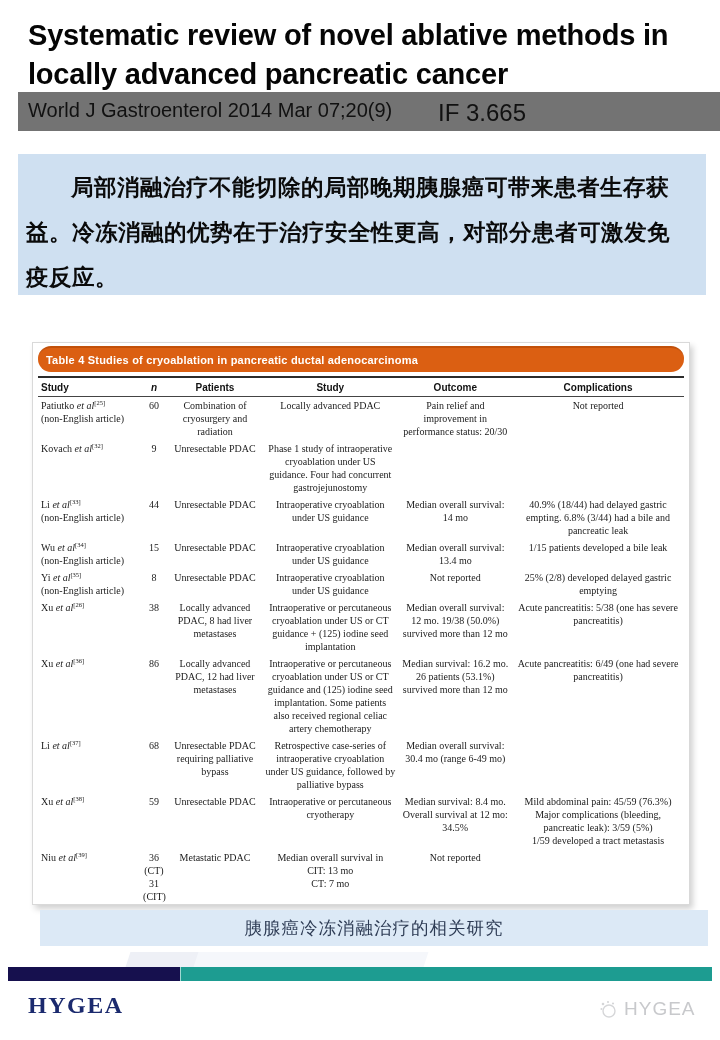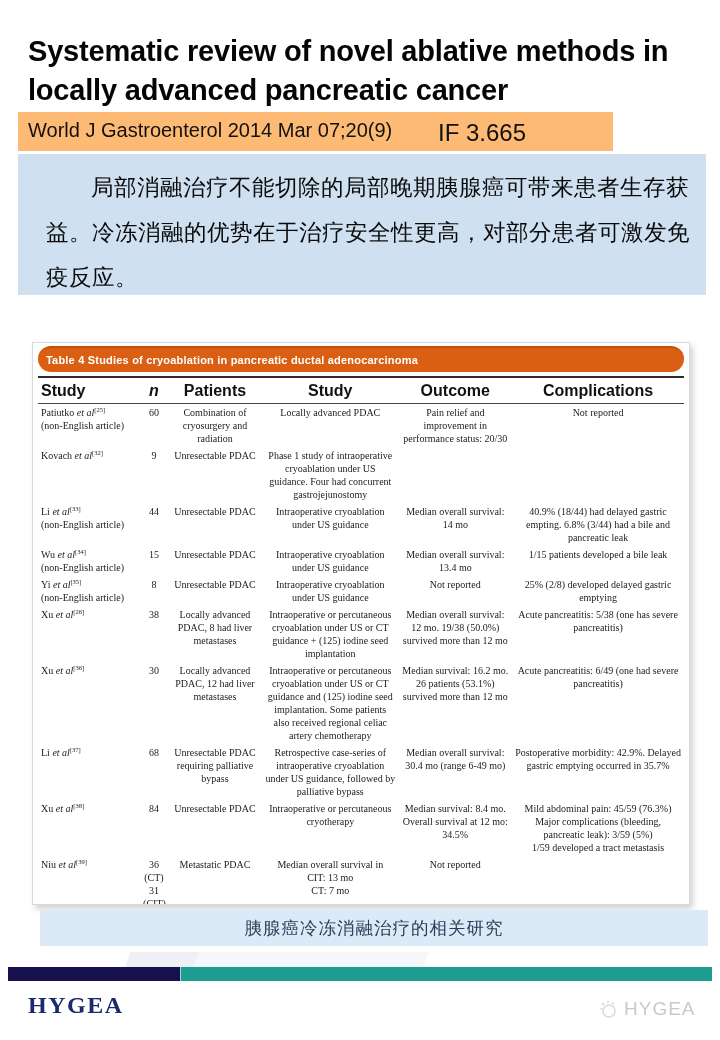--- a/index.html
+++ b/index.html
@@ -13,44 +13,44 @@
   }
 
   
   .page-title {
     position: absolute;
     left: 28px; top: 16px; width: 670px;
     font-size: 29px; font-weight: 700;
     line-height: 1.34;
     color: #050505;
     letter-spacing: -0.2px;
-    margin-top: 16px;
   }
 
   
   .journal-bar {
     position: absolute;
-    left: 18px; top: 112px; width: 595px; height: 39px;
-    background: #fdba74;
+    left: 18px; top: 92px; width: 702px; height: 39px;
+    background: #737373;
   }
   .journal-bar .citation {
     position: absolute; left: 10px; top: 7px;
     font-size: 20px; color: #111;
   }
   .journal-bar .impact {
     position: absolute; left: 420px; top: 7px;
     font-size: 24px; color: #111;
   }
 
   
   .cn-box {
     position: absolute;
     left: 18px; top: 154px; width: 688px; height: 141px;
     background: #cfe0f1;
-    padding: 11px 14px 0 28px;
+    padding: 11px 14px 0 8px;
+    font-weight: bold;
   }
   .cn-box p {
     font-size: 22.5px;
     line-height: 45px;
     text-indent: 2em;
     color: #0a0a0a;
     letter-spacing: 0.5px;
   }
 
   
@@ -77,21 +77,21 @@
     border-radius: 13px;
   }
   .thick-rule { border-top: 2.5px solid #2b2b2b; margin-top: 4px; }
   .header-row {
     display: grid;
     grid-template-columns: 15.8% 4.3% 14.6% 21.1% 17.6% 26.6%;
     border-bottom: 1.2px solid #444;
     padding: 4px 0 3px 0;
   }
   .header-row .th {
-    font-size: 16px; font-weight: 700; color: #111;
+    font-size: 10px; font-weight: 700; color: #111;
     text-align: center;
     font-family: "Liberation Sans", sans-serif;
   }
   .header-row .th.c0 { text-align: left; padding-left: 3px; }
   .tbody .tr {
     display: grid;
     grid-template-columns: 15.8% 4.3% 14.6% 21.1% 17.6% 26.6%;
     padding: 1px 0;
   }
   .tbody .td {
@@ -215,37 +215,36 @@
       <div class="tr">
         <div class="td c0">Xu <i>et al</i><sup>[26]</sup></div>
         <div class="td c1">38</div>
         <div class="td c2">Locally advanced PDAC, 8 had liver metastases</div>
         <div class="td c3">Intraoperative or percutaneous cryoablation under US or CT guidance + (125) iodine seed implantation</div>
         <div class="td c4">Median overall survival: 12 mo. 19/38 (50.0%) survived more than 12 mo</div>
         <div class="td c5">Acute pancreatitis: 5/38 (one has severe pancreatitis)</div>
       </div>
       <div class="tr">
         <div class="td c0">Xu <i>et al</i><sup>[36]</sup></div>
-        <div class="td c1">30</div>
+        <div class="td c1">86</div>
         <div class="td c2">Locally advanced PDAC, 12 had liver metastases</div>
         <div class="td c3">Intraoperative or percutaneous cryoablation under US or CT guidance and (125) iodine seed implantation. Some patients also received regional celiac artery chemotherapy</div>
         <div class="td c4">Median survival: 16.2 mo. 26 patients (53.1%) survived more than 12 mo</div>
         <div class="td c5">Acute pancreatitis: 6/49 (one had severe pancreatitis)</div>
       </div>
       <div class="tr">
         <div class="td c0">Li <i>et al</i><sup>[37]</sup></div>
         <div class="td c1">68</div>
         <div class="td c2">Unresectable PDAC requiring palliative bypass</div>
         <div class="td c3">Retrospective case-series of intraoperative cryoablation under US guidance, followed by palliative bypass</div>
         <div class="td c4">Median overall survival: 30.4 mo (range 6-49 mo)</div>
-        <div class="td c5">Postoperative morbidity: 42.9%. Delayed gastric emptying occurred in 35.7%</div>
       </div>
       <div class="tr">
         <div class="td c0">Xu <i>et al</i><sup>[38]</sup></div>
-        <div class="td c1">84</div>
+        <div class="td c1">59</div>
         <div class="td c2">Unresectable PDAC</div>
         <div class="td c3">Intraoperative or percutaneous cryotherapy</div>
         <div class="td c4">Median survival: 8.4 mo. Overall survival at 12 mo: 34.5%</div>
         <div class="td c5">Mild abdominal pain: 45/59 (76.3%)<br>Major complications (bleeding, pancreatic leak): 3/59 (5%)<br>1/59 developed a tract metastasis</div>
       </div>
       <div class="tr">
         <div class="td c0">Niu <i>et al</i><sup>[39]</sup></div>
         <div class="td c1">36 (CT)<br>31 (CIT)</div>
         <div class="td c2">Metastatic PDAC</div>
         <div class="td c4">Median overall survival in<br>CIT: 13 mo<br>CT: 7 mo</div>

